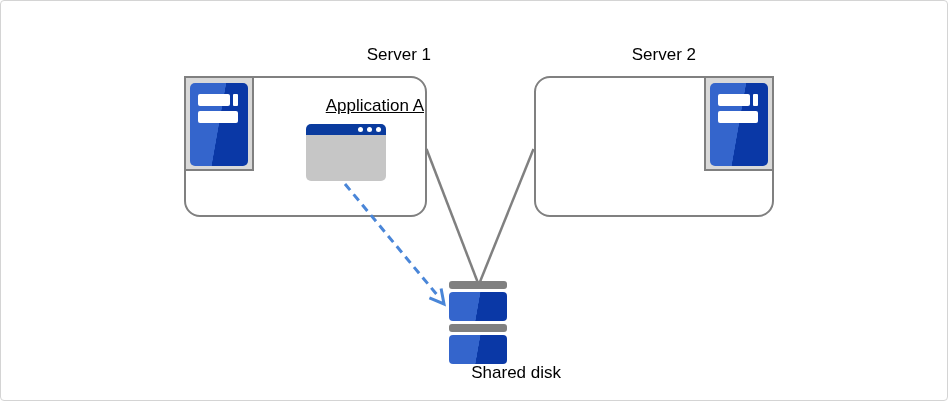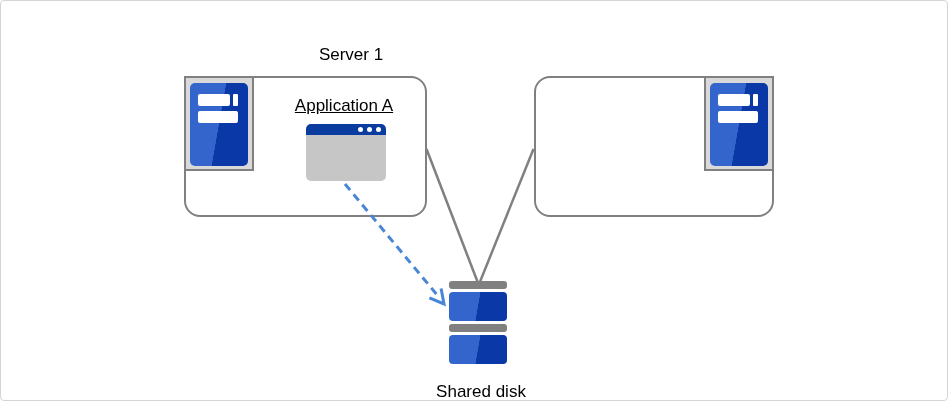--- a/index.html
+++ b/index.html
@@ -35,31 +35,31 @@
     z-index: 5;
     pointer-events: none;
   }
   .conn { stroke: var(--line-gray); stroke-width: 2.5; fill: none; }
   .dash { stroke: var(--arrow-blue); stroke-width: 3; fill: none; stroke-dasharray: 8 5.5; }
   .dash-head { stroke: var(--arrow-blue); stroke-width: 3; fill: none; }
   
   .label {
     position: absolute;
     width: 160px;
-    text-align: center;
+    text-align: right;
     font-size: 17px;
     line-height: 20px;
     color: var(--text-color);
     z-index: 4;
     white-space: nowrap;
   }
   .server1-label { left: 270px; top: 44px; }
   .server2-label { left: 535px; top: 44px; }
   .app-label     { left: 263px; top: 95px; text-decoration: underline; }
-  .disk-label    { left: 400px; top: 381px; }
+  .disk-label    { left: 400px; top: 362px; }
   
   .server-box {
     position: absolute;
     height: 141px;
     background: var(--background);
     border: 2.5px solid var(--line-gray);
     border-radius: 16px;
     z-index: 1;
   }
   .server1-box { left: 183px; top: 75px; width: 243px; }
@@ -140,20 +140,21 @@
 <div class="stage">
 
   <svg class="overlay" viewBox="0 0 948 401">
     <line class="conn" x1="425.5" y1="148" x2="477" y2="282"></line>
     <line class="conn" x1="532.5" y1="148" x2="478.5" y2="282"></line>
     <line class="dash" x1="344" y1="183" x2="437" y2="295"></line>
     <polyline class="dash-head" points="428.4,296.8 443,303 440.1,287.4"></polyline>
   </svg>
 
   <div class="label server1-label">Server 1</div>
+  <div class="label server2-label">Server 2</div>
 
   <div class="server-box server1-box"></div>
   <div class="server-box server2-box"></div>
 
   <div class="tower-frame s1">
     <div class="tower-unit">
       <div class="slot slot-top">
         <span class="slot-main"></span>
         <span class="slot-nub"></span>
       </div>

